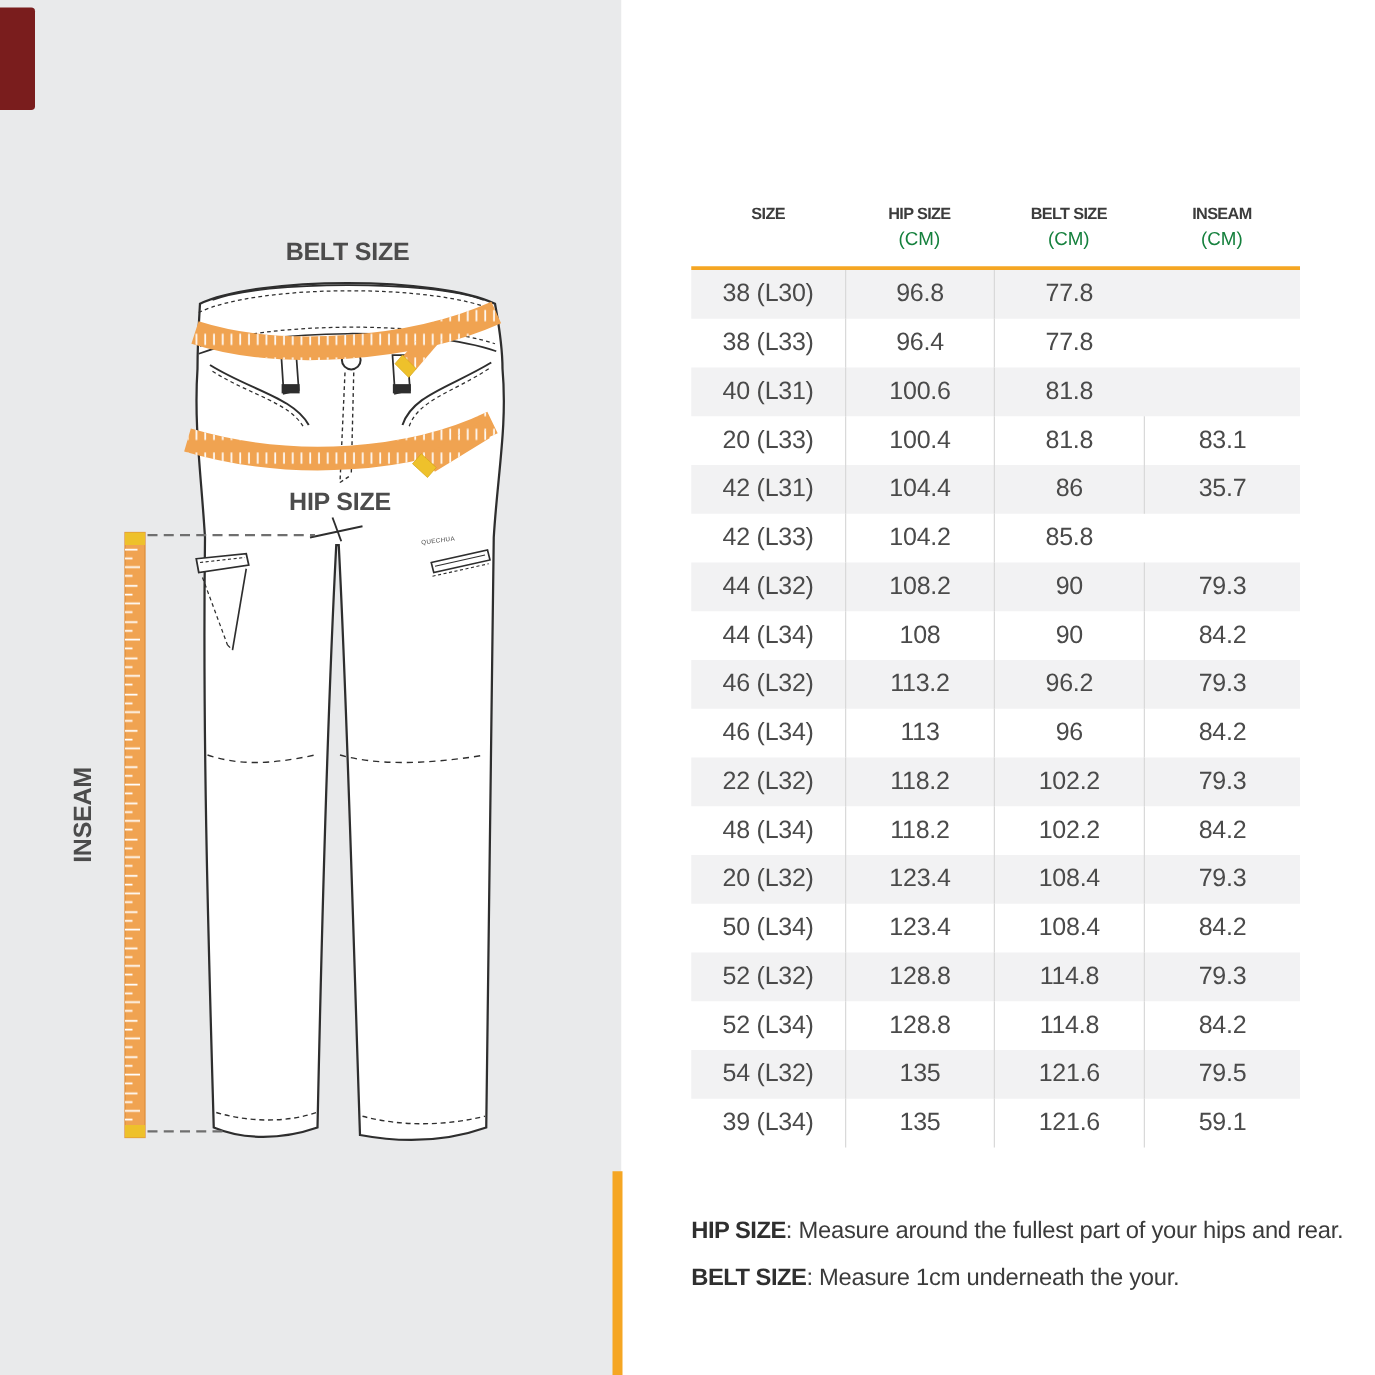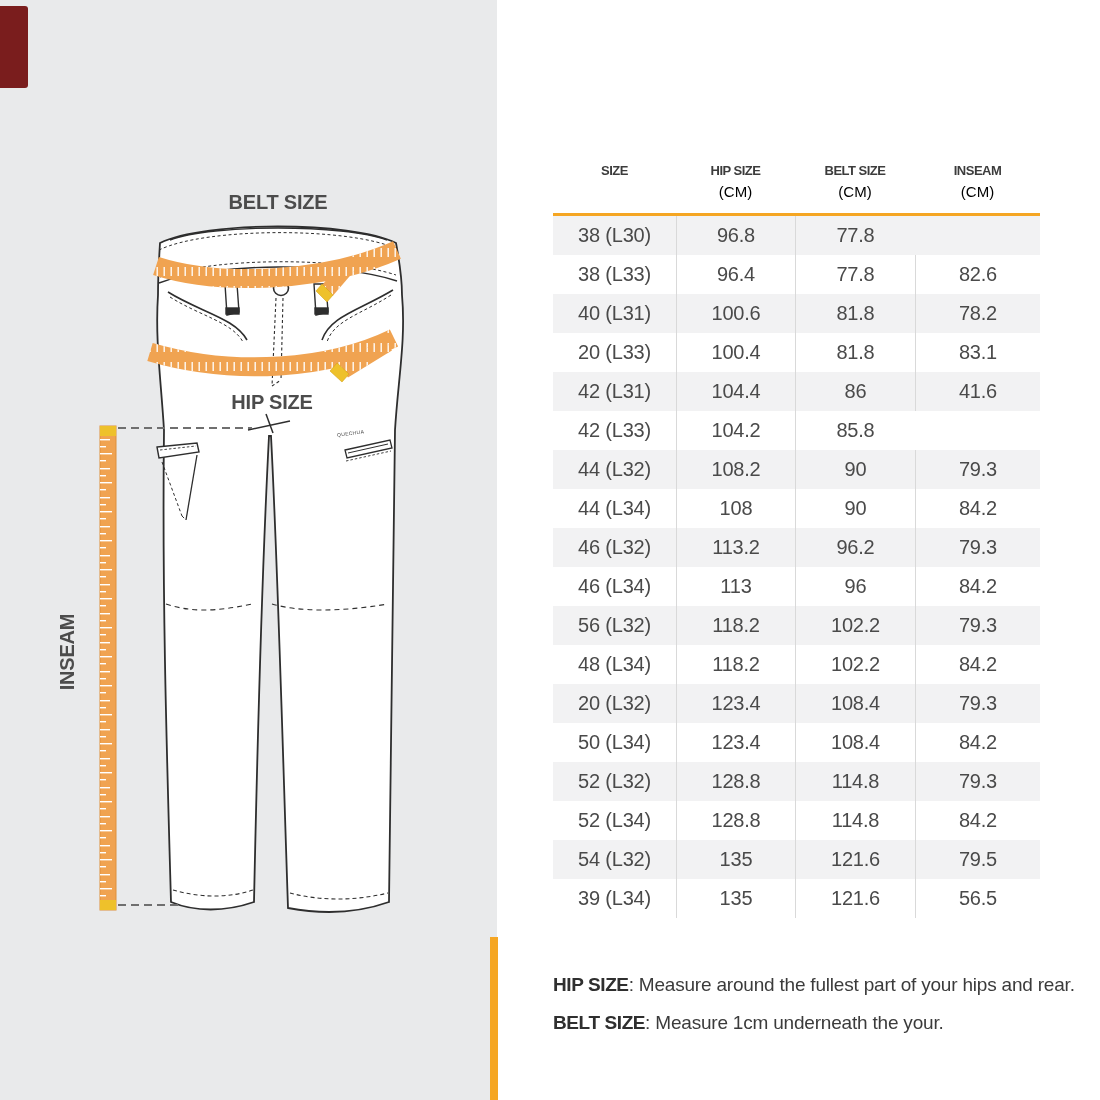--- a/index.html
+++ b/index.html
@@ -19,21 +19,21 @@
   .lbl-belt{left:178px;top:191px;width:200px;}
   .lbl-hip{left:172px;top:391px;width:200px;}
   .lbl-inseam{left:-13px;top:641px;width:160px;height:22px;transform:rotate(-90deg);}
   .lbl-brand{position:absolute;left:337px;top:430px;font-size:5px;color:#444;letter-spacing:0.3px;transform:rotate(-7deg);}
 
   .size-table{position:absolute;left:553px;top:134px;width:487px;color:var(--text);}
   .thead{display:flex;align-items:flex-start;}
   .th{text-align:center;}
   .c1{width:123px;} .c2{width:119px;} .c3{width:120px;} .c4{width:125px;}
   .th-label{font-size:13px;font-weight:bold;letter-spacing:-0.5px;line-height:24px;margin-top:25px;}
-  .th-unit{font-size:15px;line-height:18px;min-height:18px;color:#000000;}
+  .th-unit{font-size:15px;line-height:18px;min-height:18px;color:#15803d;}
   .head-rule{height:3px;background:var(--accent);margin-top:12px;}
   .t-row{display:flex;height:39px;}
   #tbody .t-row:nth-of-type(odd){background:var(--rowalt);}
   .cell{font-size:20px;line-height:39px;text-align:center;color:var(--celltext);letter-spacing:-0.2px;}
   .cell.c2,.cell.c3,.cell.c4{border-left:1px solid var(--divider);}
 
   .footnotes{position:absolute;left:553px;top:966px;font-size:19px;color:#3b3b3b;letter-spacing:-0.2px;}
   .fn-line{line-height:38px;white-space:nowrap;}
   .fn-line b{color:#2f2f2f;letter-spacing:-0.4px;}
 
@@ -182,42 +182,40 @@
       <div class="t-row">
         <div class="cell c1">38 (L30)</div>
         <div class="cell c2">96.8</div>
         <div class="cell c3">77.8</div>
       </div>
 
       <div class="t-row">
         <div class="cell c1">38 (L33)</div>
         <div class="cell c2">96.4</div>
         <div class="cell c3">77.8</div>
-        <div class="cell c4">82.6</div>
       </div>
 
       <div class="t-row">
         <div class="cell c1">40 (L31)</div>
         <div class="cell c2">100.6</div>
         <div class="cell c3">81.8</div>
-        <div class="cell c4">78.2</div>
       </div>
 
       <div class="t-row">
         <div class="cell c1">20 (L33)</div>
         <div class="cell c2">100.4</div>
         <div class="cell c3">81.8</div>
         <div class="cell c4">83.1</div>
       </div>
 
       <div class="t-row">
         <div class="cell c1">42 (L31)</div>
         <div class="cell c2">104.4</div>
         <div class="cell c3">86</div>
-        <div class="cell c4">41.6</div>
+        <div class="cell c4">35.7</div>
       </div>
 
       <div class="t-row">
         <div class="cell c1">42 (L33)</div>
         <div class="cell c2">104.2</div>
         <div class="cell c3">85.8</div>
       </div>
 
       <div class="t-row">
         <div class="cell c1">44 (L32)</div>
@@ -241,21 +239,21 @@
       </div>
 
       <div class="t-row">
         <div class="cell c1">46 (L34)</div>
         <div class="cell c2">113</div>
         <div class="cell c3">96</div>
         <div class="cell c4">84.2</div>
       </div>
 
       <div class="t-row">
-        <div class="cell c1">56 (L32)</div>
+        <div class="cell c1">22 (L32)</div>
         <div class="cell c2">118.2</div>
         <div class="cell c3">102.2</div>
         <div class="cell c4">79.3</div>
       </div>
 
       <div class="t-row">
         <div class="cell c1">48 (L34)</div>
         <div class="cell c2">118.2</div>
         <div class="cell c3">102.2</div>
         <div class="cell c4">84.2</div>
@@ -293,21 +291,21 @@
         <div class="cell c1">54 (L32)</div>
         <div class="cell c2">135</div>
         <div class="cell c3">121.6</div>
         <div class="cell c4">79.5</div>
       </div>
 
       <div class="t-row">
         <div class="cell c1">39 (L34)</div>
         <div class="cell c2">135</div>
         <div class="cell c3">121.6</div>
-        <div class="cell c4">56.5</div>
+        <div class="cell c4">59.1</div>
       </div>
     </div>
 </div>
 
 <div class="footnotes">
   <div class="fn-line">
     <b>HIP SIZE</b><span>: Measure around the fullest part of your hips and rear.</span>
   </div>
   <div class="fn-line">
     <b>BELT SIZE</b><span>: Measure 1cm underneath the your.</span>

